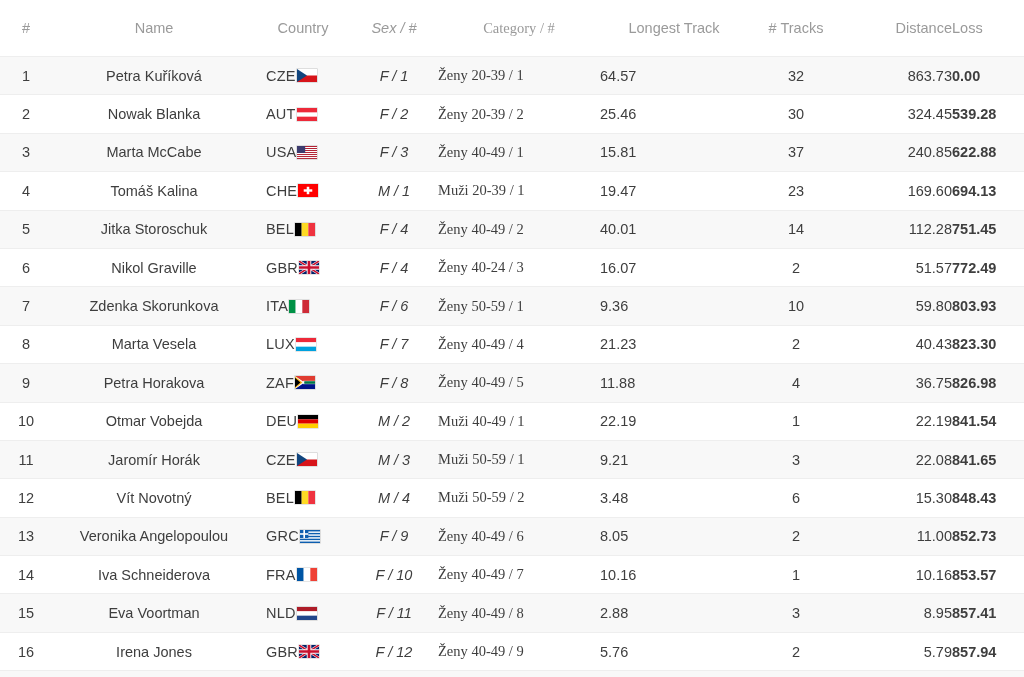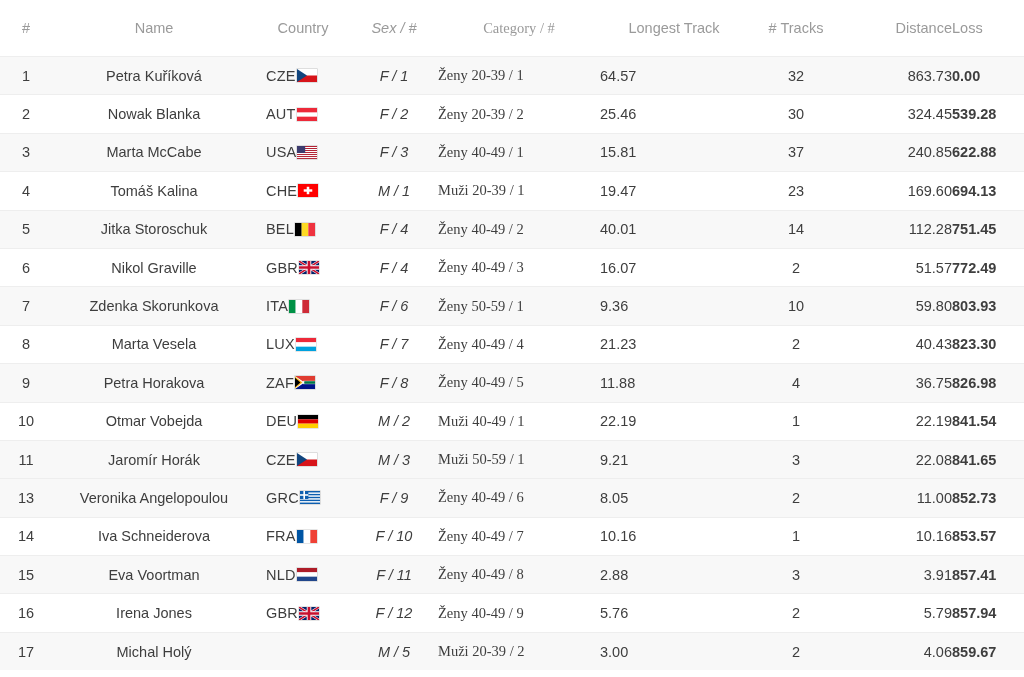--- a/index.html
+++ b/index.html
@@ -247,21 +247,21 @@
                 <rect width="22" height="15" fill="#012169"></rect>
                 <path d="M0,0 L22,15 M22,0 L0,15" stroke="#ffffff" stroke-width="3"></path>
                 <path d="M0,0 L22,15 M22,0 L0,15" stroke="#c8102e" stroke-width="1.7"></path>
                 <path d="M11,0 V15 M0,7.5 H22" stroke="#ffffff" stroke-width="5"></path>
                 <path d="M11,0 V15 M0,7.5 H22" stroke="#c8102e" stroke-width="3"></path>
               </svg>
             </span>
           </div>
         </td>
         <td class="col-sex">F / 4</td>
-        <td class="col-category">Ženy 40-49 / 3</td>
+        <td class="col-category">Ženy 40-24 / 3</td>
         <td class="col-longest">16.07</td>
         <td class="col-tracks">2</td>
         <td class="col-distance">51.57</td>
         <td class="col-loss">772.49</td>
       </tr>
       <tr class="odd">
         <td class="col-rank">7</td>
         <td class="col-name">Zdenka Skorunkova</td>
         <td class="col-country">
           <div class="country-cell">
@@ -370,20 +370,42 @@
             </span>
           </div>
         </td>
         <td class="col-sex">M / 3</td>
         <td class="col-category">Muži 50-59 / 1</td>
         <td class="col-longest">9.21</td>
         <td class="col-tracks">3</td>
         <td class="col-distance">22.08</td>
         <td class="col-loss">841.65</td>
       </tr>
+      <tr class="even">
+        <td class="col-rank">12</td>
+        <td class="col-name">Vít Novotný</td>
+        <td class="col-country">
+          <div class="country-cell">
+            <span class="country-code">BEL</span>
+            <span class="flag">
+              <svg viewBox="0 0 22 15" preserveAspectRatio="none">
+                <rect width="7.34" height="15" fill="#000000"></rect>
+                <rect x="7.34" width="7.33" height="15" fill="#fdda24"></rect>
+                <rect x="14.67" width="7.33" height="15" fill="#ef3340"></rect>
+              </svg>
+            </span>
+          </div>
+        </td>
+        <td class="col-sex">M / 4</td>
+        <td class="col-category">Muži 50-59 / 2</td>
+        <td class="col-longest">3.48</td>
+        <td class="col-tracks">6</td>
+        <td class="col-distance">15.30</td>
+        <td class="col-loss">848.43</td>
+      </tr>
       <tr class="odd">
         <td class="col-rank">13</td>
         <td class="col-name">Veronika Angelopoulou</td>
         <td class="col-country">
           <div class="country-cell">
             <span class="country-code">GRC</span>
             <span class="flag">
               <svg viewBox="0 0 22 15" preserveAspectRatio="none">
                 <rect width="22" height="15" fill="#ffffff"></rect>
                 <rect width="22" height="1.67" y="0" fill="#0d5eaf"></rect>
@@ -439,21 +461,21 @@
                 <rect y="5" width="22" height="5" fill="#ffffff"></rect>
                 <rect y="10" width="22" height="5" fill="#21468b"></rect>
               </svg>
             </span>
           </div>
         </td>
         <td class="col-sex">F / 11</td>
         <td class="col-category">Ženy 40-49 / 8</td>
         <td class="col-longest">2.88</td>
         <td class="col-tracks">3</td>
-        <td class="col-distance">3.91</td>
+        <td class="col-distance">8.95</td>
         <td class="col-loss">857.41</td>
       </tr>
       <tr class="even">
         <td class="col-rank">16</td>
         <td class="col-name">Irena Jones</td>
         <td class="col-country">
           <div class="country-cell">
             <span class="country-code">GBR</span>
             <span class="flag">
               <svg viewBox="0 0 22 15" preserveAspectRatio="none">

